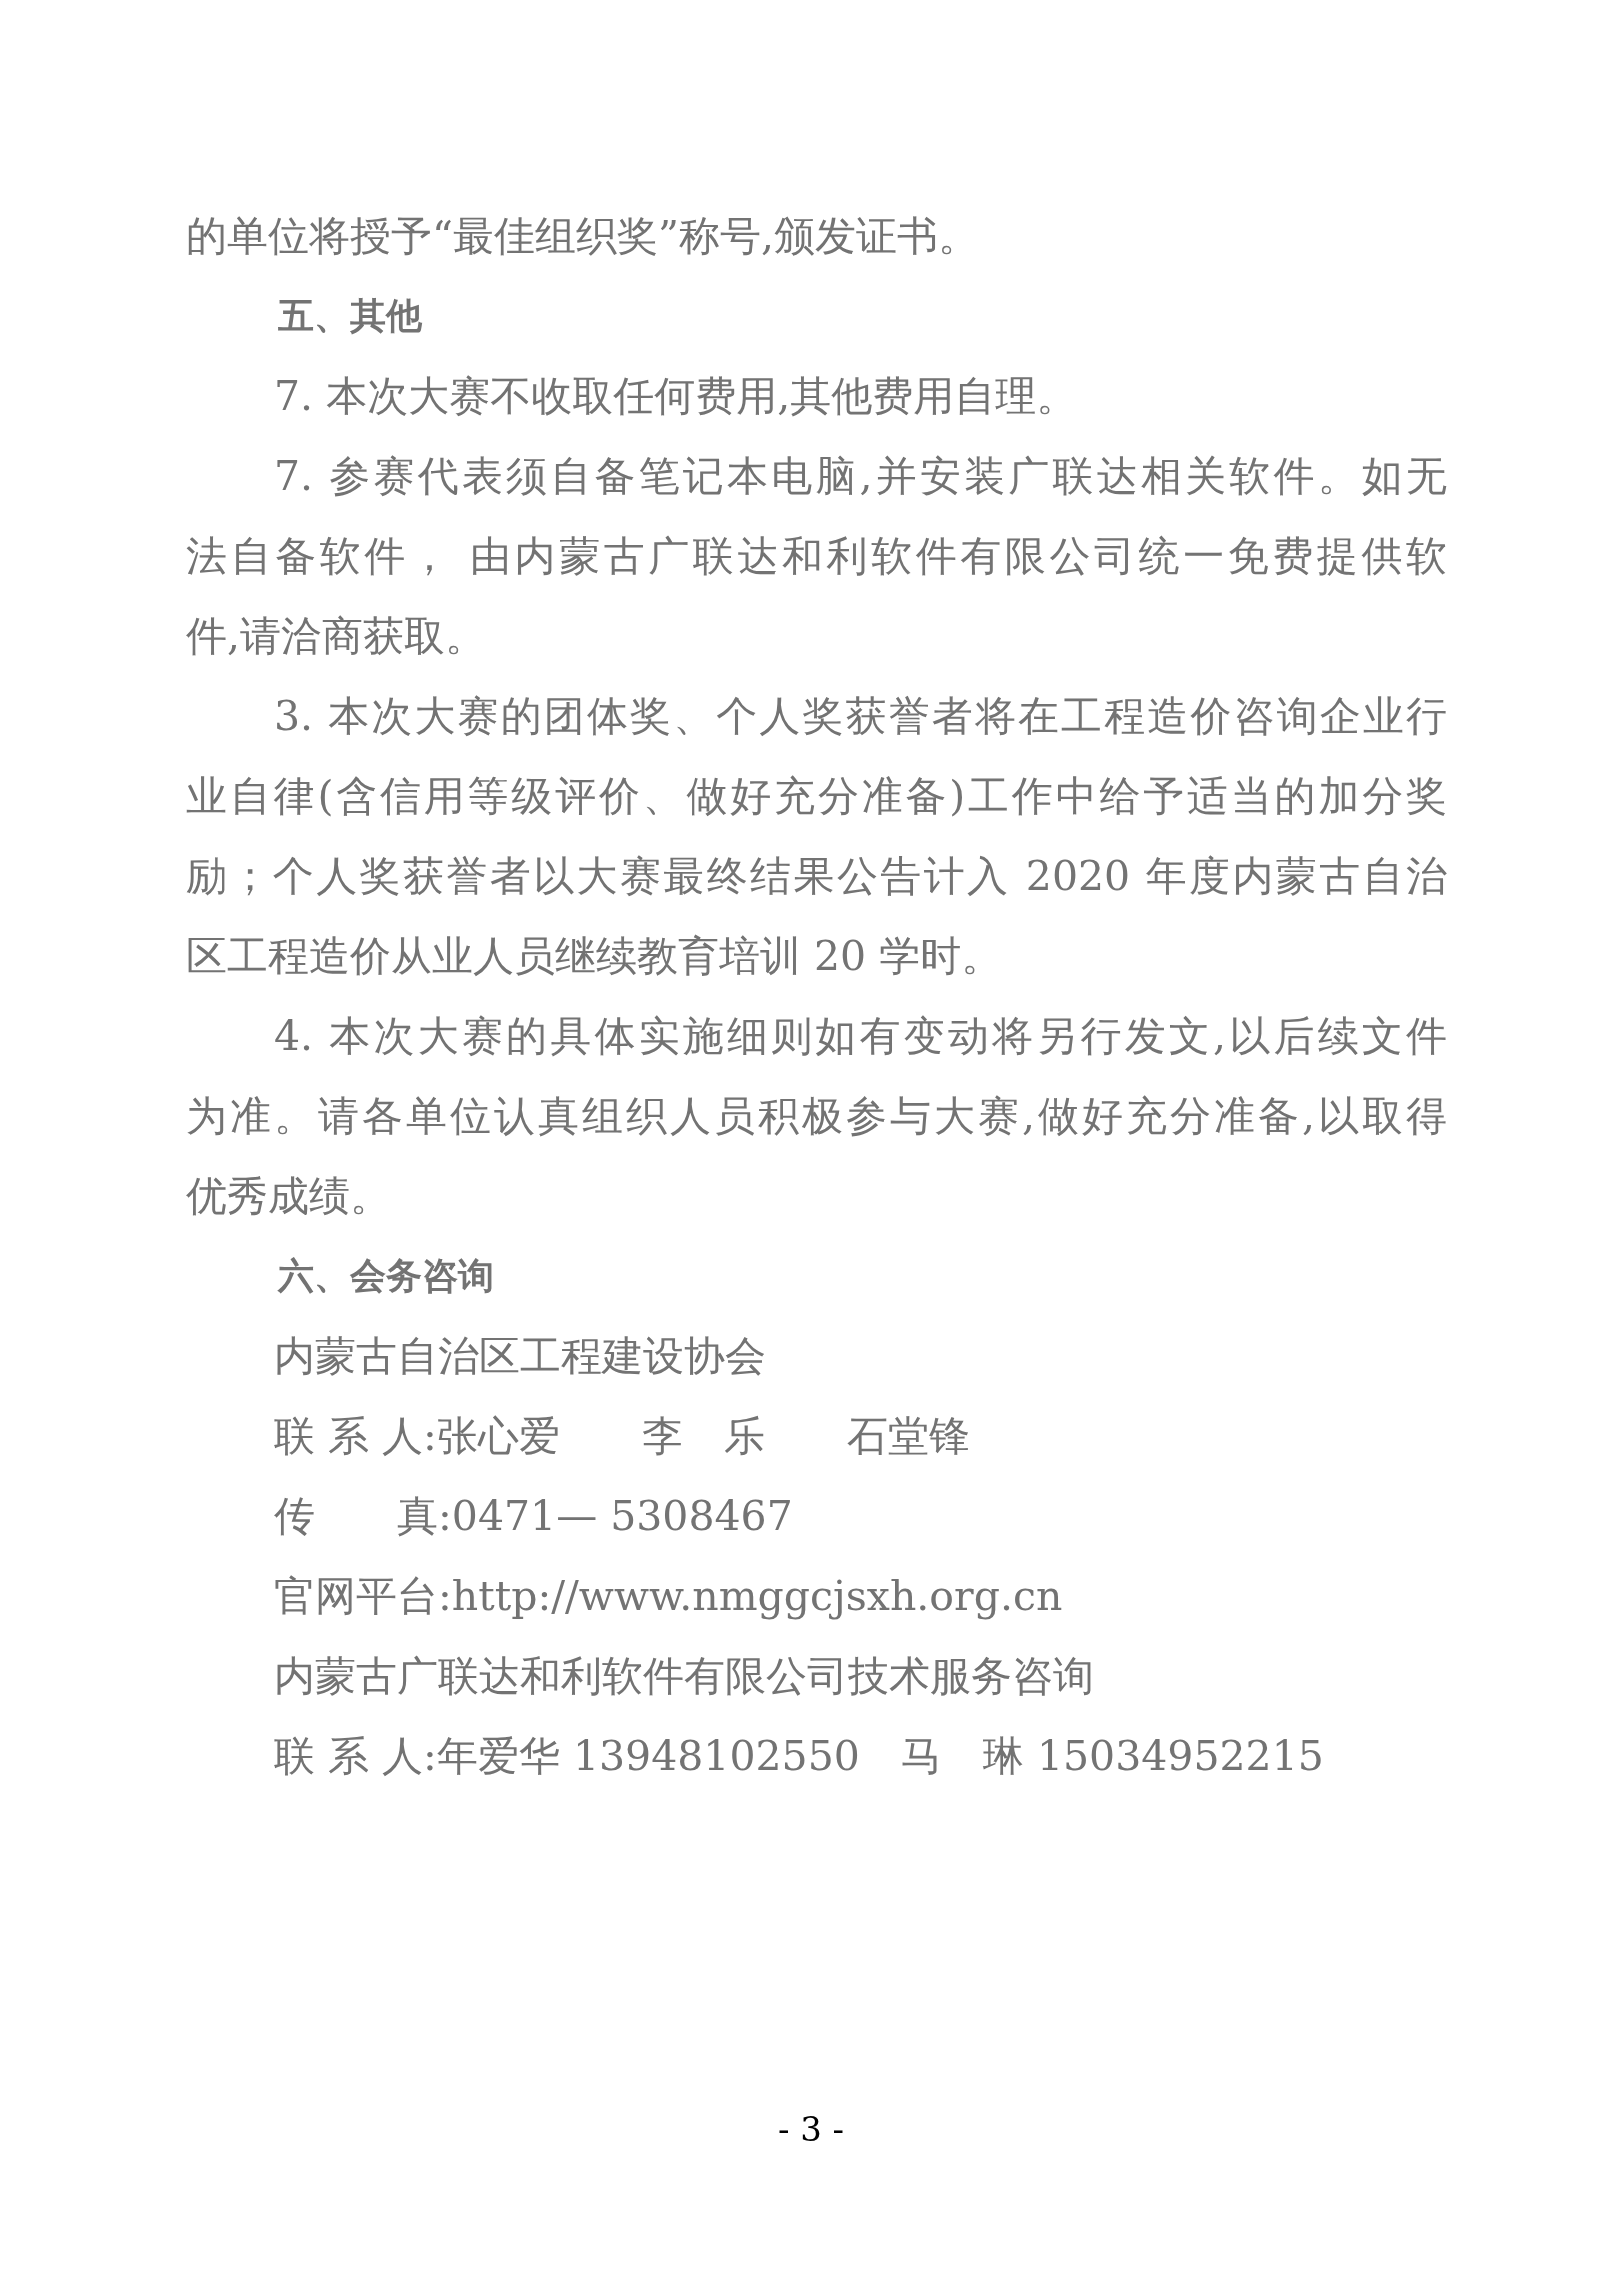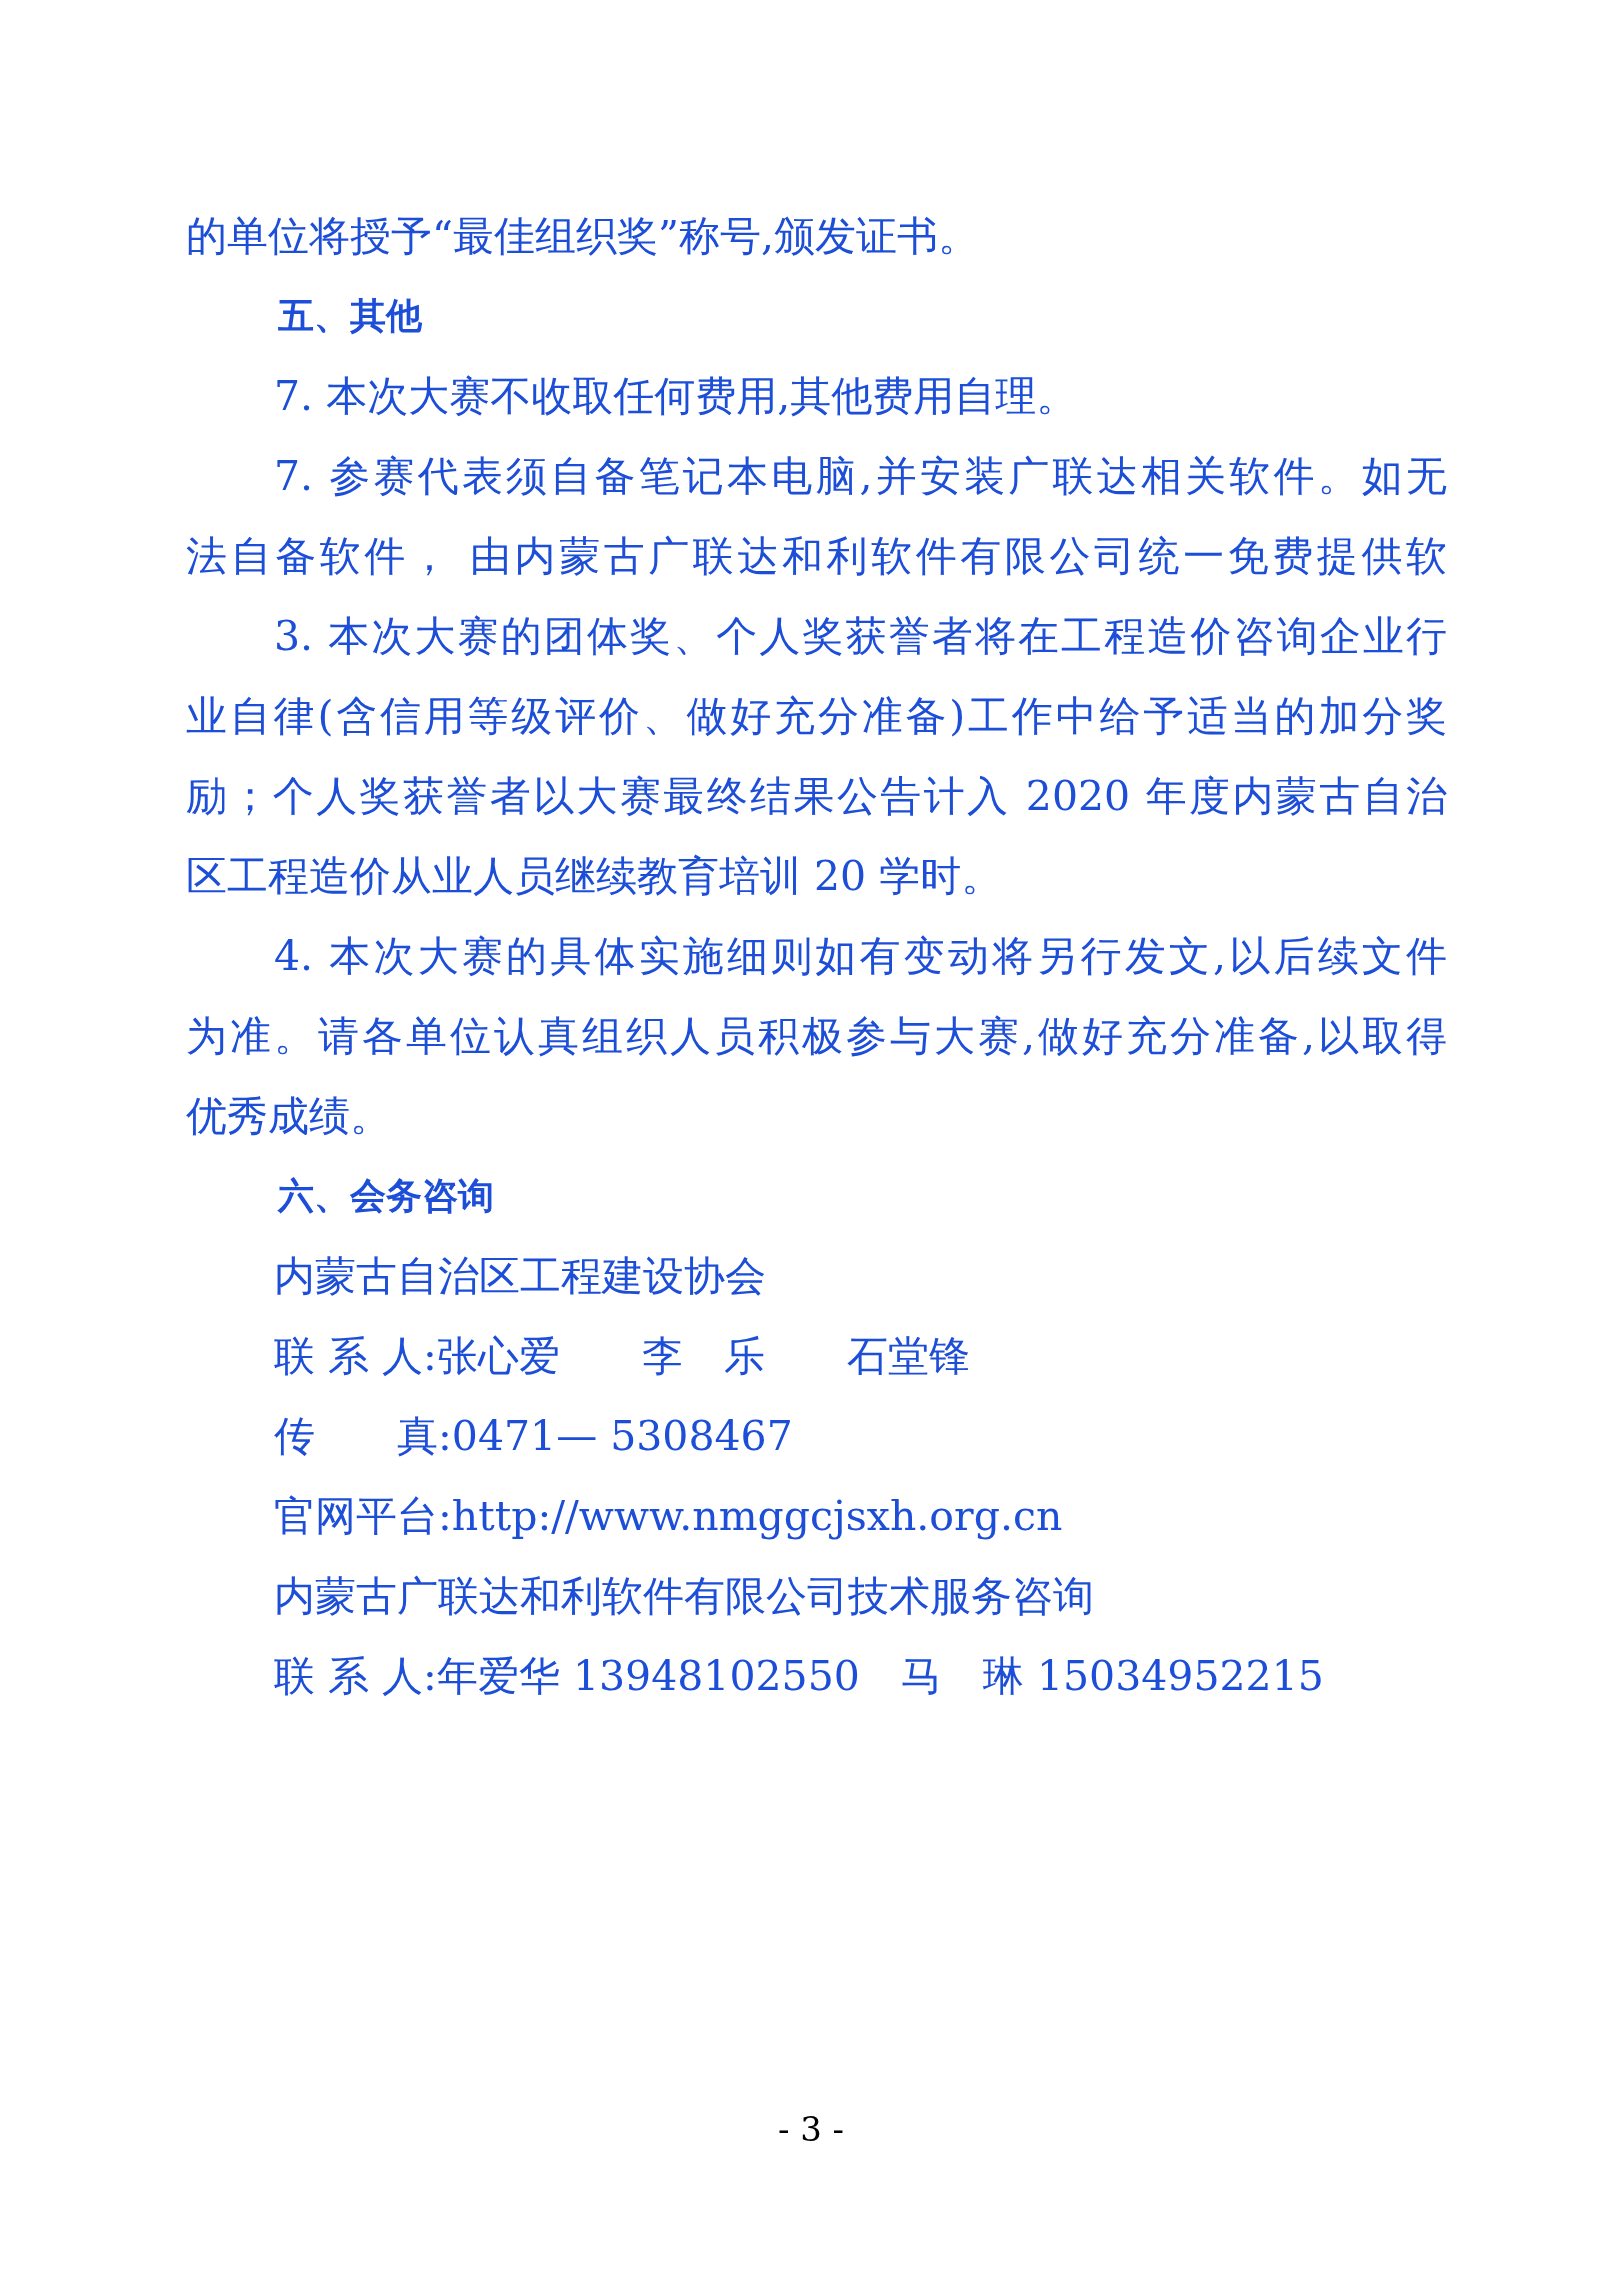--- a/index.html
+++ b/index.html
@@ -21,21 +21,21 @@
     left: 186px;
     top: 196px;
     width: 1261px;
   }
   .line {
     height: 80px;
     line-height: 80px;
     font-size: 41px;
     font-family: "DejaVu Serif", "Liberation Serif", serif;
     white-space: pre;
-    color: #1d4ed8;
+    color: #737373;
   }
   .indent { text-indent: 88px; }
   .justify {
     white-space: normal;
     text-align: justify;
     text-align-last: justify;
   }
   .heading {
     font-family: "Liberation Sans", "DejaVu Sans", sans-serif;
     font-weight: bold;
@@ -59,20 +59,21 @@
 </head>
 <body>
 
 <div class="page">
   <div class="body-text">
     <div class="line">的单位将授予“最佳组织奖”称号,颁发证书。</div>
     <div class="line heading">五、其他</div>
     <div class="line indent">7. 本次大赛不收取任何费用,其他费用自理。</div>
     <div class="line indent justify">7. 参赛代表须自备笔记本电脑,并安装广联达相关软件。如无</div>
     <div class="line justify">法自备软件， 由内蒙古广联达和利软件有限公司统一免费提供软</div>
+    <div class="line">件,请洽商获取。</div>
     <div class="line indent justify">3. 本次大赛的团体奖、个人奖获誉者将在工程造价咨询企业行</div>
     <div class="line justify">业自律(含信用等级评价、做好充分准备)工作中给予适当的加分奖</div>
     <div class="line justify">励；个人奖获誉者以大赛最终结果公告计入 2020 年度内蒙古自治</div>
     <div class="line">区工程造价从业人员继续教育培训 20 学时。</div>
     <div class="line indent justify">4. 本次大赛的具体实施细则如有变动将另行发文,以后续文件</div>
     <div class="line justify">为准。请各单位认真组织人员积极参与大赛,做好充分准备,以取得</div>
     <div class="line">优秀成绩。</div>
     <div class="line heading">六、会务咨询</div>
     <div class="line indent">内蒙古自治区工程建设协会</div>
     <div class="line indent">联 系 人:张心爱　　李　乐　　石堂锋</div>

